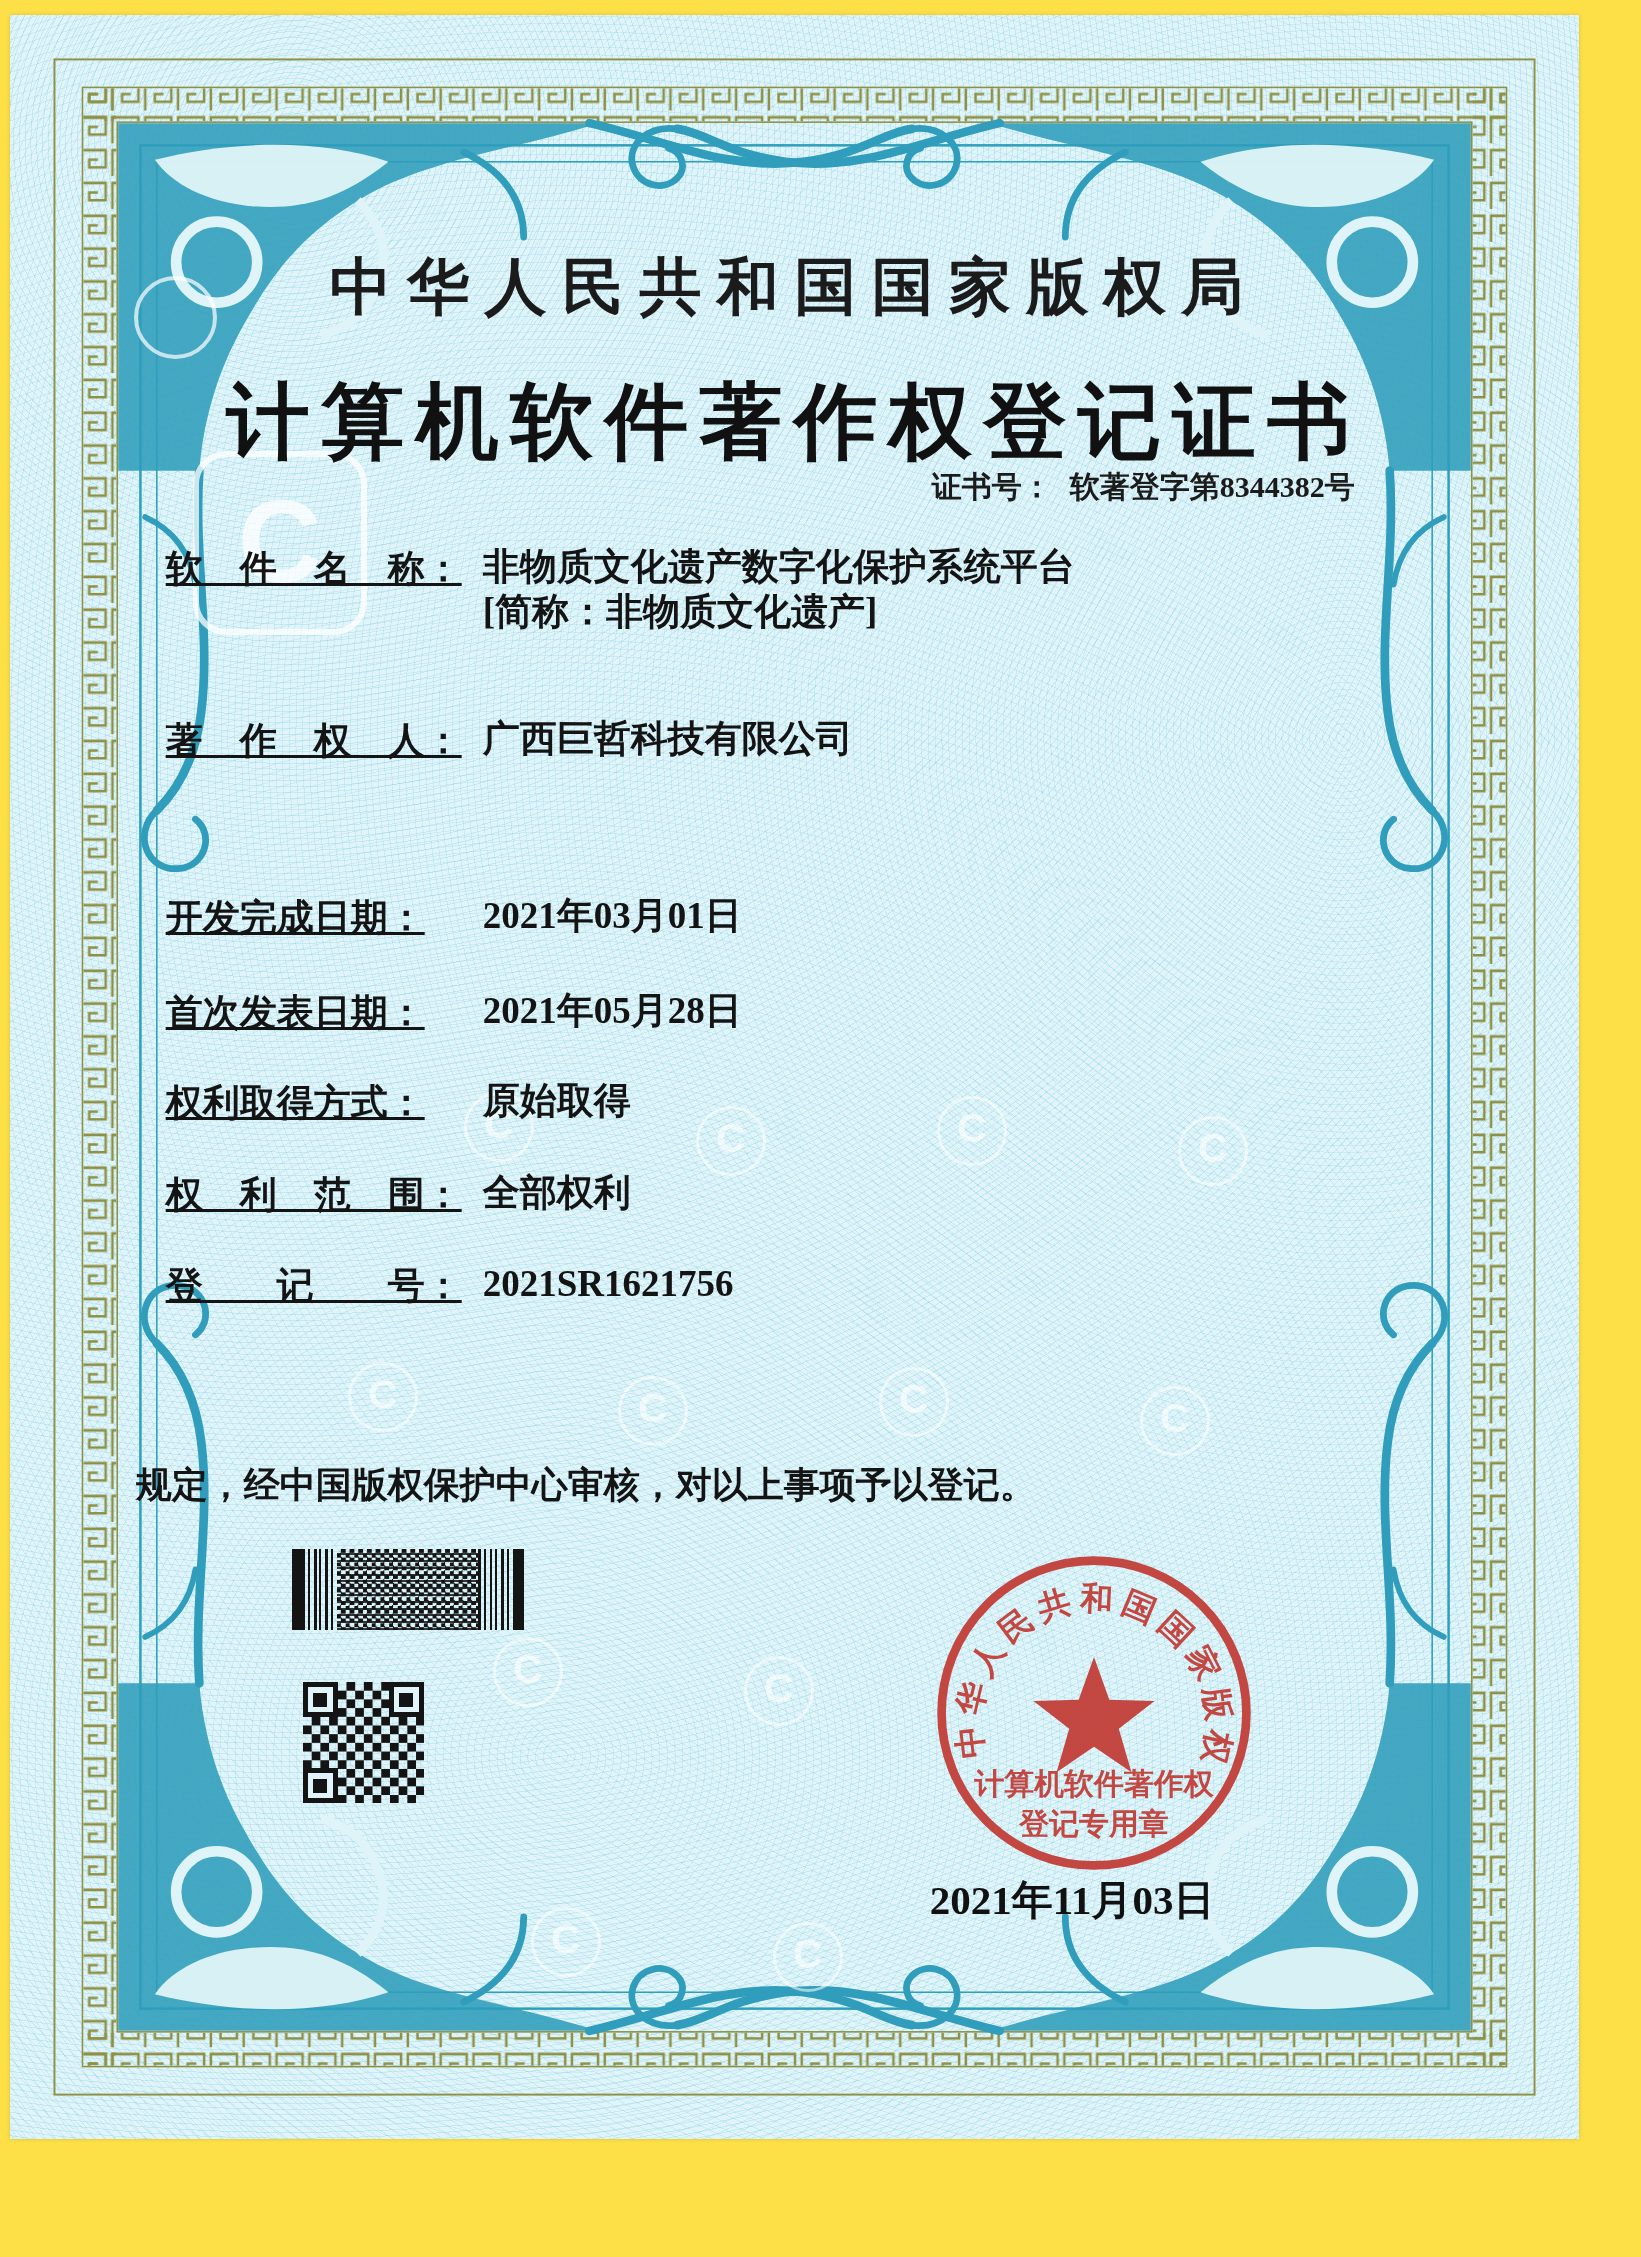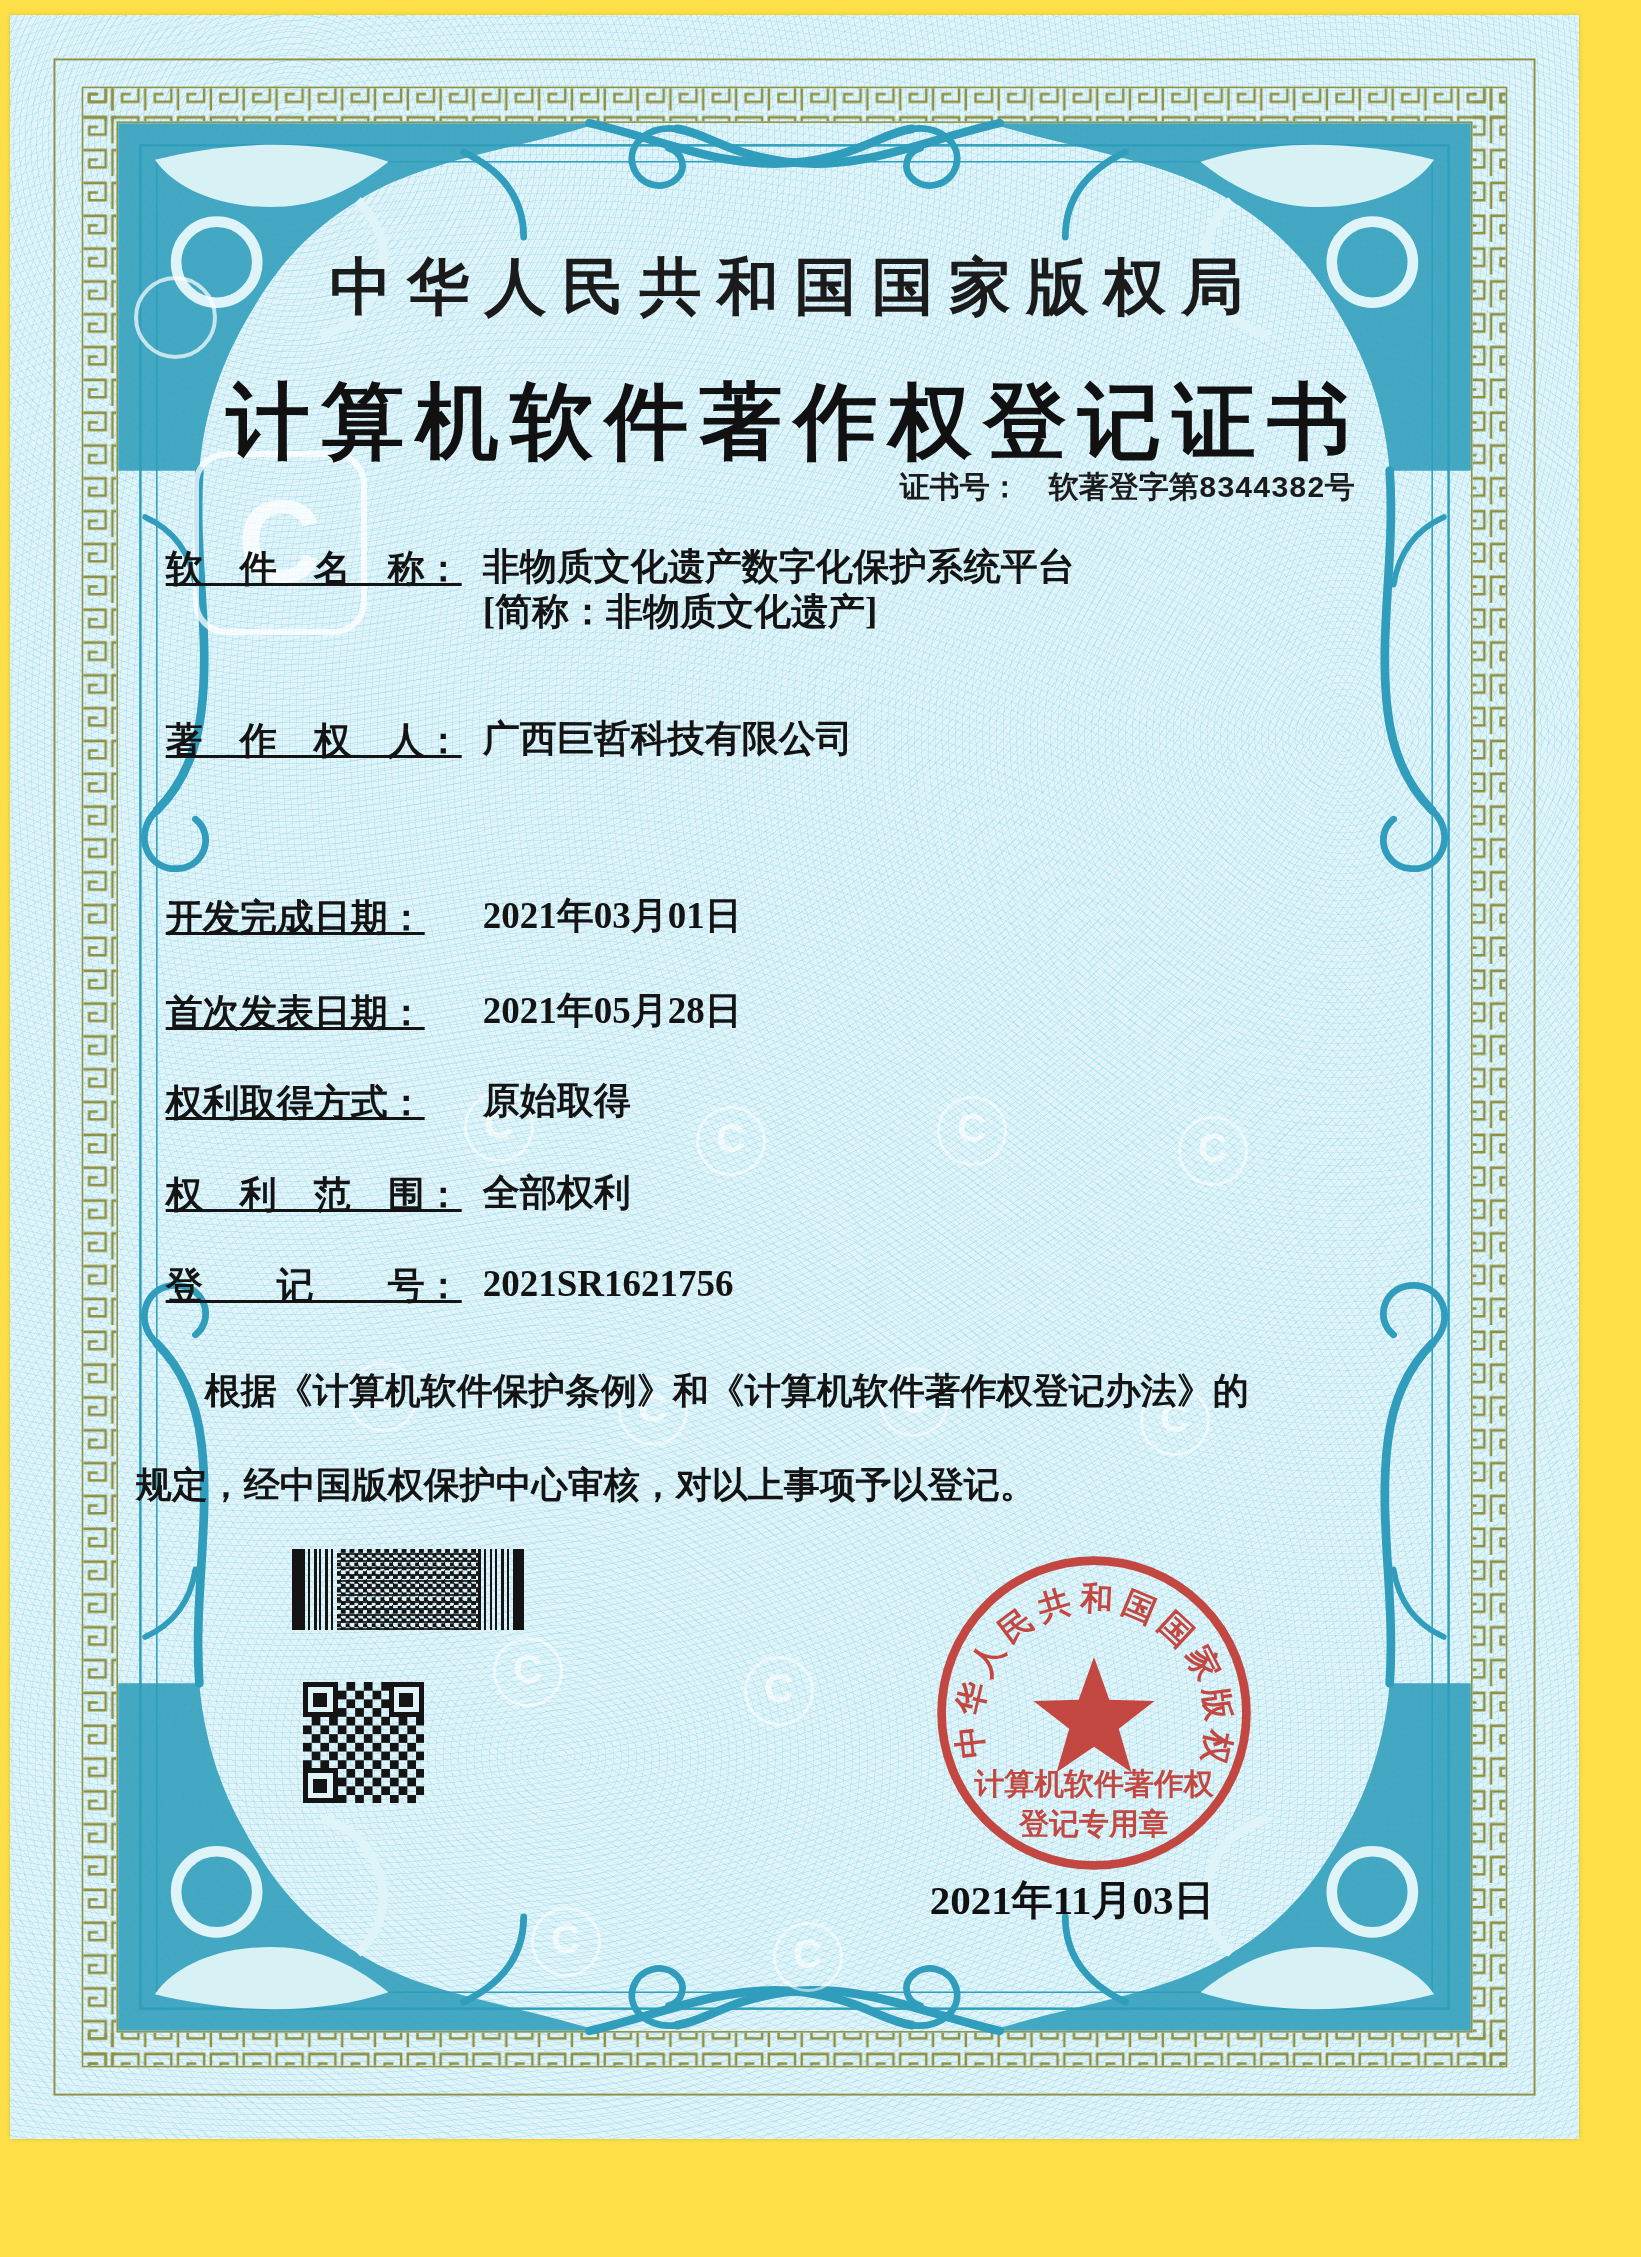--- a/index.html
+++ b/index.html
@@ -15,21 +15,21 @@
   .chrome{position:absolute;left:0;top:0;width:1569px;height:2124px;}
 
   
   .title{position:absolute;left:0;right:0;top:230px;text-align:center;
          font-size:62px;font-weight:900;letter-spacing:15.4px;color:#1b1b1b;white-space:nowrap;}
   .subtitle{position:absolute;left:0;right:0;top:352px;text-align:center;
          font-family:"Liberation Sans","DejaVu Sans",sans-serif;
          font-size:83px;font-weight:900;letter-spacing:11.6px;color:#111;white-space:nowrap;}
   .certno{position:absolute;right:224px;top:452px;font-size:30px;font-weight:700;color:#1b1b1b;
          font-family:"Liberation Sans","DejaVu Sans",sans-serif;white-space:nowrap;}
-  .certno .cv{margin-left:29px;font-family:Liberation Mono, monospace;}
+  .certno .cv{margin-left:18px;font-family:Liberation Serif, serif;}
 
   .row{position:absolute;left:156px;right:135px;color:#141414;white-space:nowrap;}
   .row .lbl{position:absolute;left:0;top:0;font-family:"Liberation Sans","DejaVu Sans",sans-serif;
             font-size:37px;font-weight:700;text-decoration:underline;}
   .row .val{position:absolute;left:317px;top:0;font-size:37px;font-weight:700;line-height:45px;}
   .row .val .vl{display:block;}
 
   .para{position:absolute;font-size:36px;font-weight:700;color:#141414;
         font-family:"Liberation Sans","DejaVu Sans",sans-serif;white-space:nowrap;}
 
@@ -159,21 +159,20 @@
     </div>
     <div class="row" style="top:1155px;">
       <span class="lbl">权　利　范　围：</span>
       <span class="val">全部权利</span>
     </div>
     <div class="row" style="top:1246px;">
       <span class="lbl">登　　记　　号：</span>
       <span class="val">2021SR1621756</span>
     </div>
 
-    <div class="para" style="left:195px;top:1352px;">根据《计算机软件保护条例》和《计算机软件著作权登记办法》的</div>
     <div class="para" style="left:126px;top:1446px;text-align:right;">规定，经中国版权保护中心审核，对以上事项予以登记。</div>
 
     <div class="barcode">
       <span class="bc-solid"></span>
       <span class="bc-stripes"></span>
       <span class="bc-2d"></span>
       <span class="bc-stripes"></span>
       <span class="bc-solid"></span>
     </div>
 

